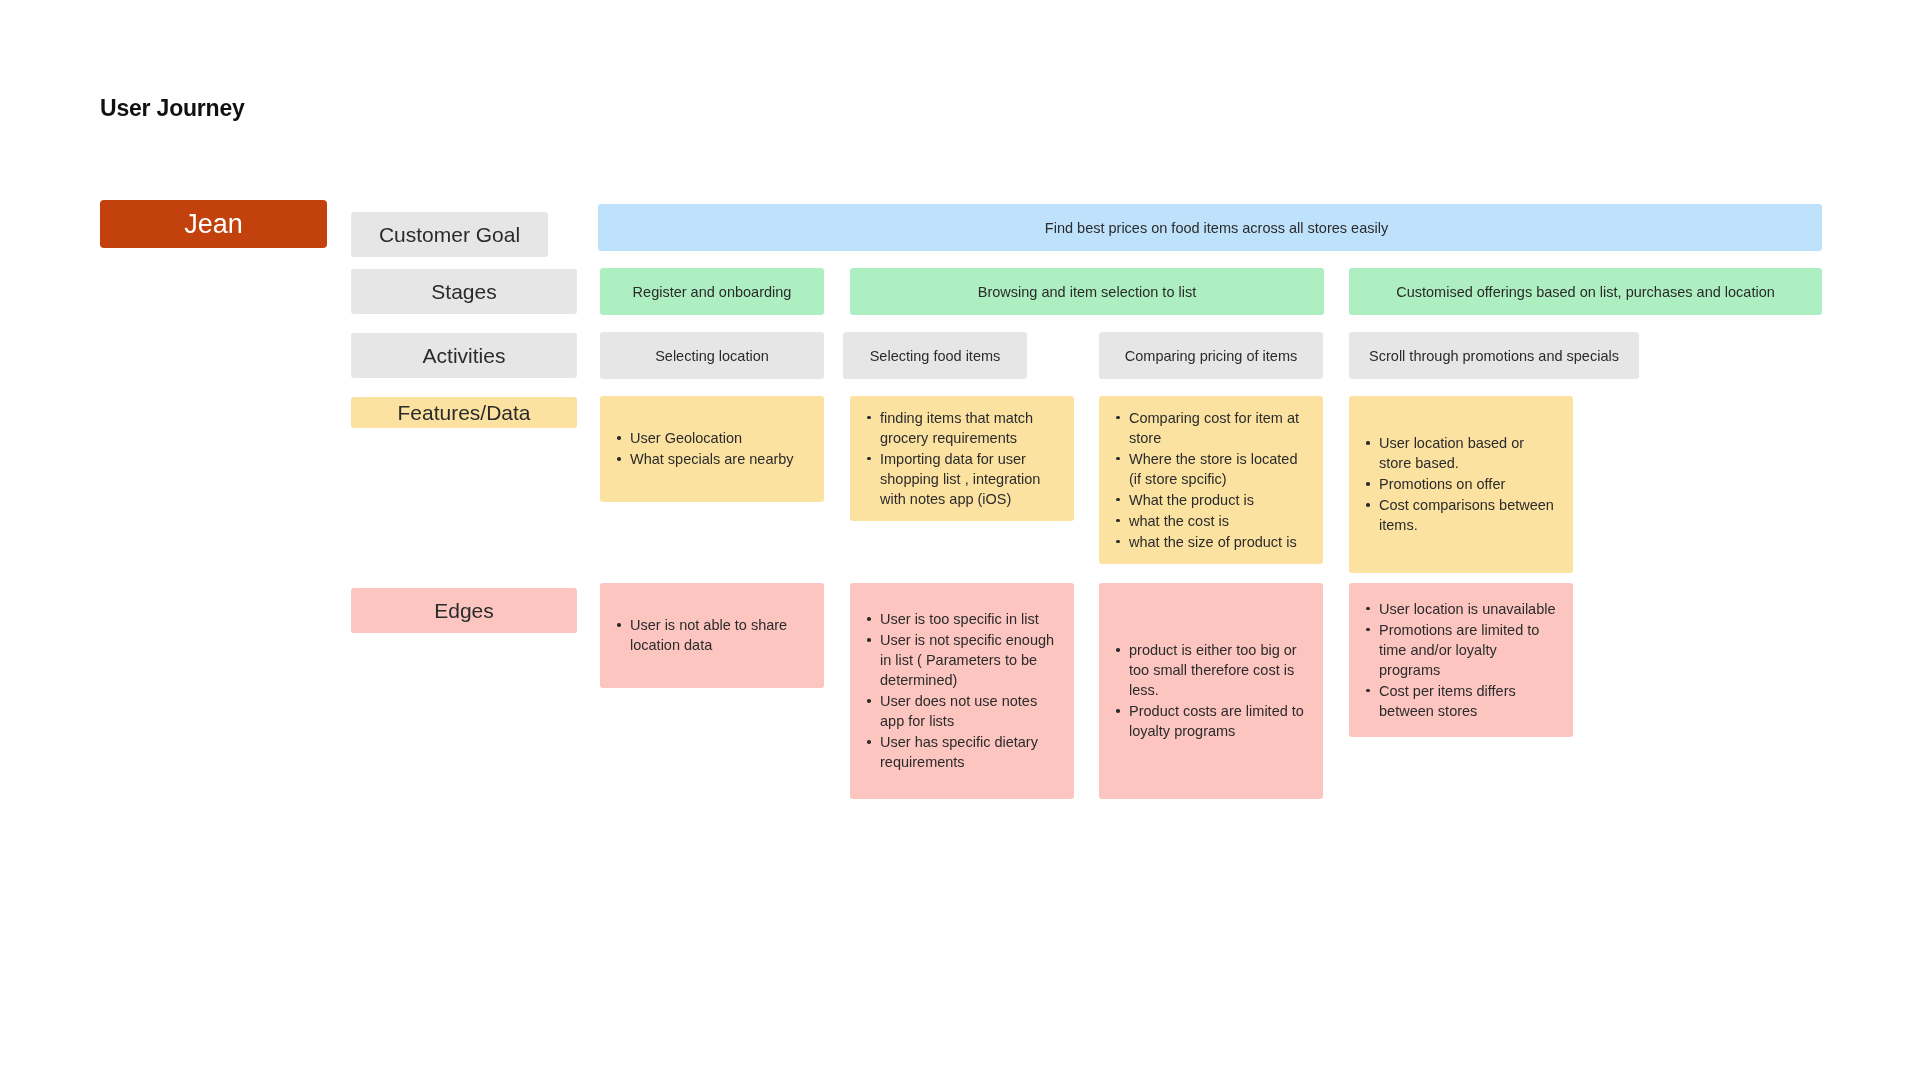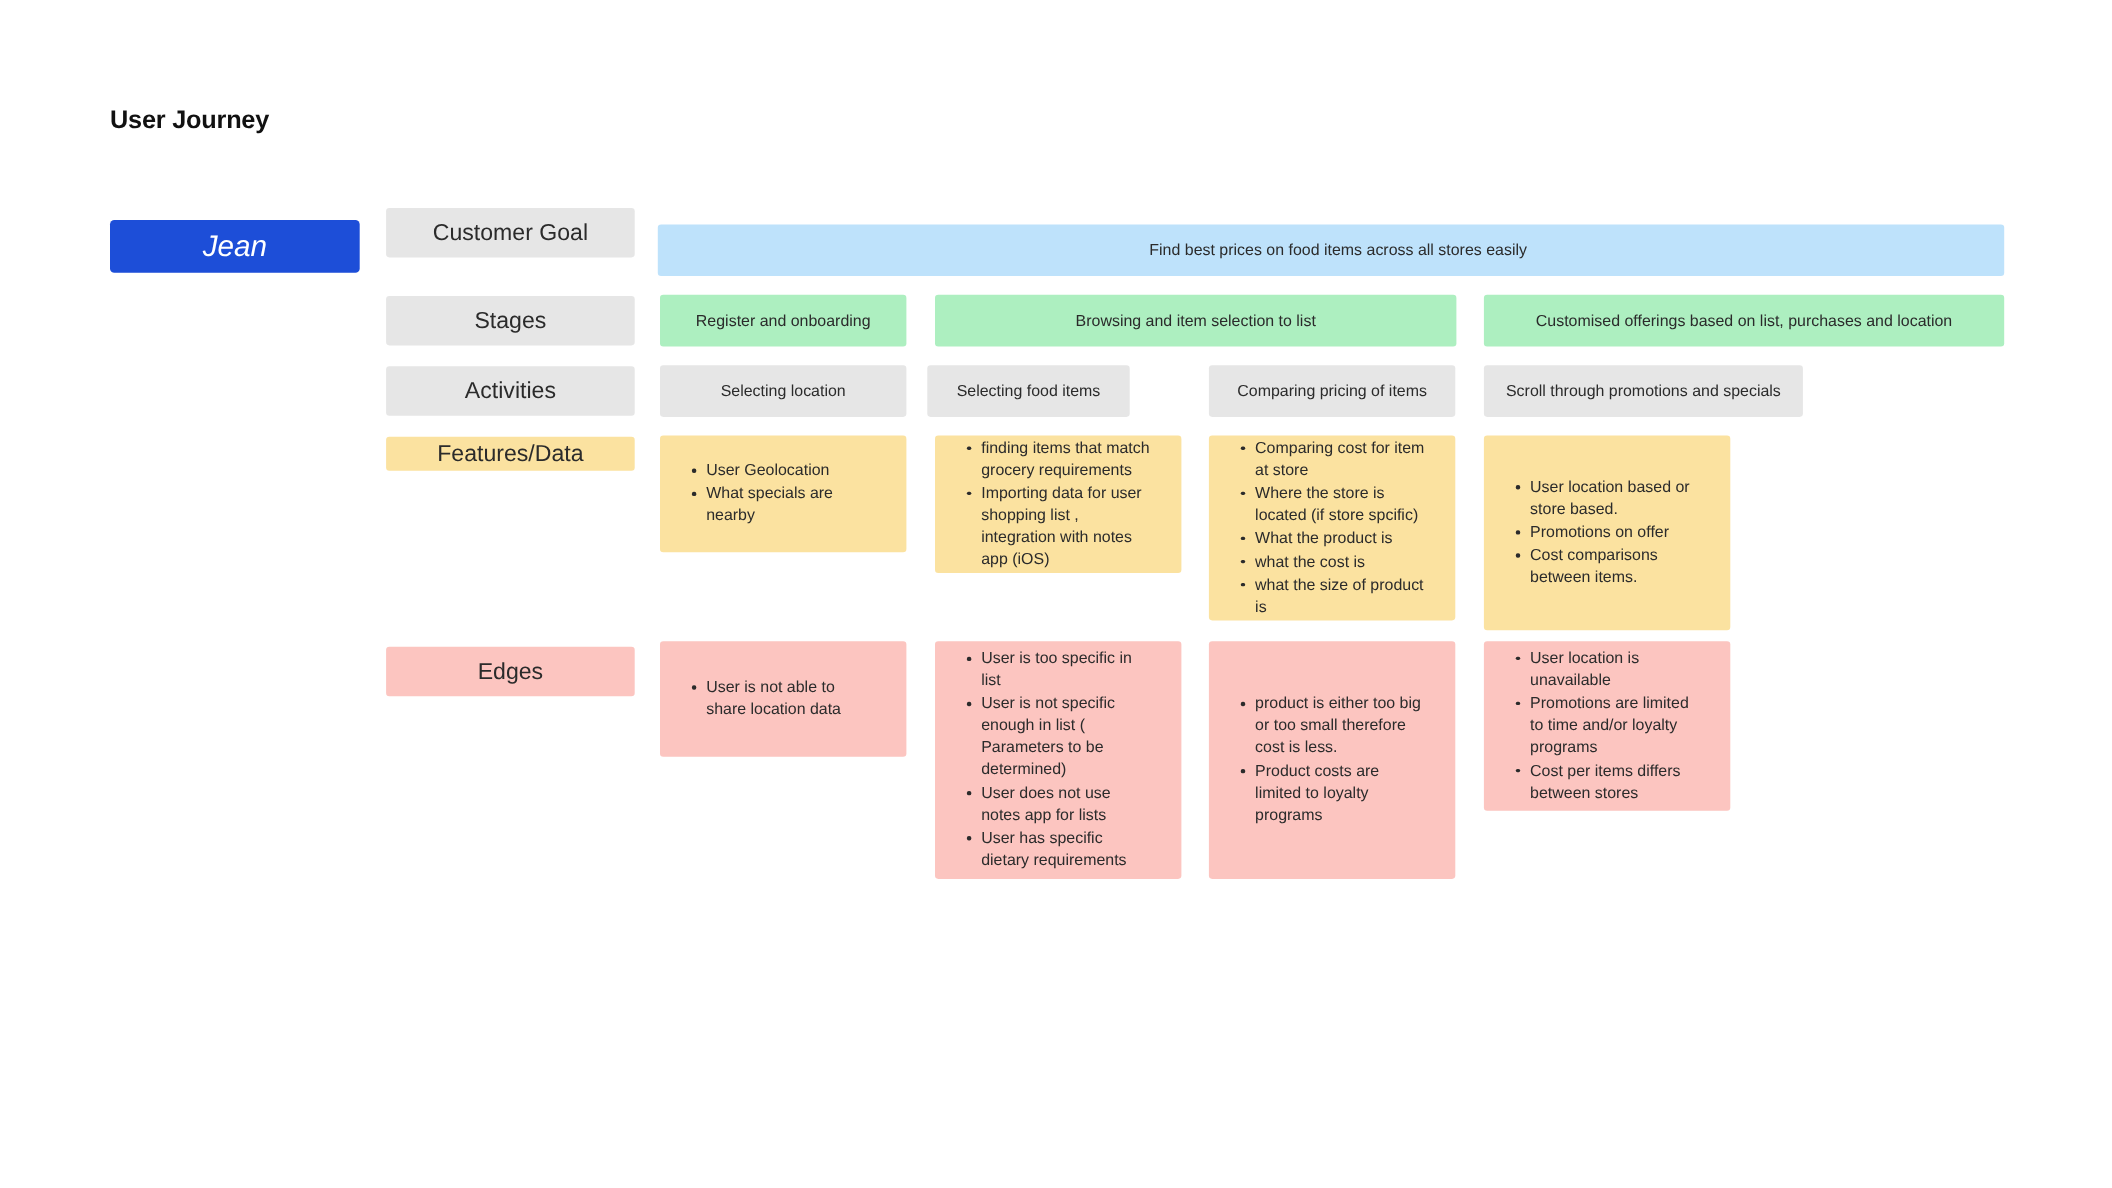--- a/index.html
+++ b/index.html
@@ -33,28 +33,27 @@
     top: 0;
   }
 
   .cell {
     position: absolute;
     box-sizing: border-box;
     border-radius: 3px;
   }
 
   .persona {
-    background: #1d4ed8;
+    background: #c2410c;
     color: #ffffff;
     font-size: 27px;
     display: flex;
     align-items: center;
     justify-content: center;
     border-radius: 4px;
-    font-style: italic;
   }
 
   .rowlabel {
     background: #e6e6e6;
     font-size: 21px;
     display: flex;
     align-items: center;
     justify-content: center;
     color: #2b2b2b;
   }
@@ -93,21 +92,21 @@
 
   .notecard {
     display: flex;
     align-items: center;
     border-radius: 3px;
   }
   .notecard.yellow { background: #fbe2a0; }
   .notecard.pink   { background: #fcc5c0; }
 
   .notecard ul {
-    margin: 12px;
+    margin: 0;
     padding: 0 14px 0 30px;
     list-style: none;
     width: 100%;
   }
   .notecard li {
     position: relative;
     font-size: 14.5px;
     line-height: 20px;
     color: #2b2b2b;
     margin: 0 0 1px 0;
@@ -125,21 +124,21 @@
 </style>
 </head>
 <body>
 
 <div id="page-title">User Journey</div>
 
 <div class="board">
 
   <div class="cell persona" style="left:100px; top:200px; width:227px; height:48px;">Jean</div>
 
-  <div class="cell rowlabel" style="left:351px; top:189px; width:226px; height:45px;">Customer Goal</div>
+  <div class="cell rowlabel" style="left:351px; top:212px; width:197px; height:45px;">Customer Goal</div>
   <div class="cell rowlabel" style="left:351px; top:269px; width:226px; height:45px;">Stages</div>
   <div class="cell rowlabel" style="left:351px; top:333px; width:226px; height:45px;">Activities</div>
   <div class="cell rowlabel yellow" style="left:351px; top:397px; width:226px; height:31px;">Features/Data</div>
   <div class="cell rowlabel pink" style="left:351px; top:588px; width:226px; height:45px;">Edges</div>
 
   <div class="cell goalbar" style="left:598px; top:204px; width:1224px; height:47px;">Find best prices on food items across all stores easily</div>
 
   <div class="cell stage" style="left:600px; top:268px; width:224px; height:47px;">Register and onboarding</div>
   <div class="cell stage" style="left:850px; top:268px; width:474px; height:47px;">Browsing and item selection to list</div>
   <div class="cell stage" style="left:1349px; top:268px; width:473px; height:47px;">Customised offerings based on list, purchases and location</div>

